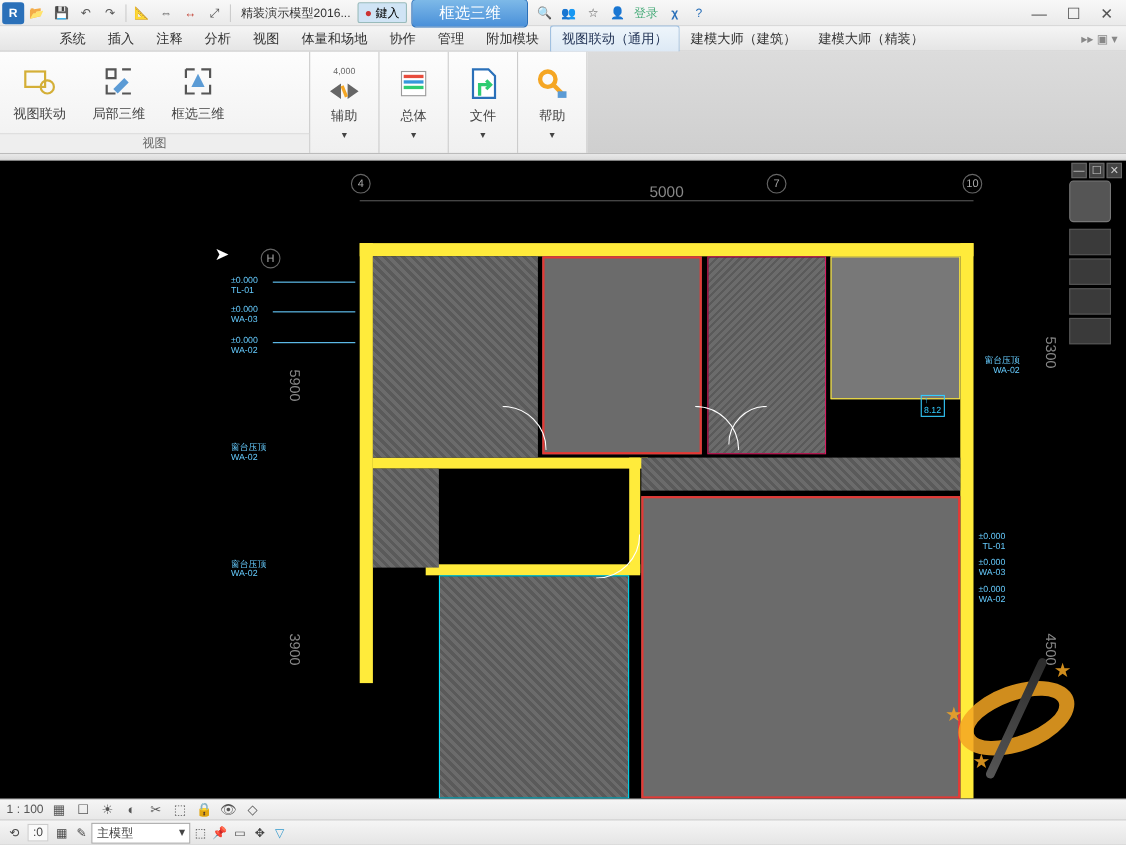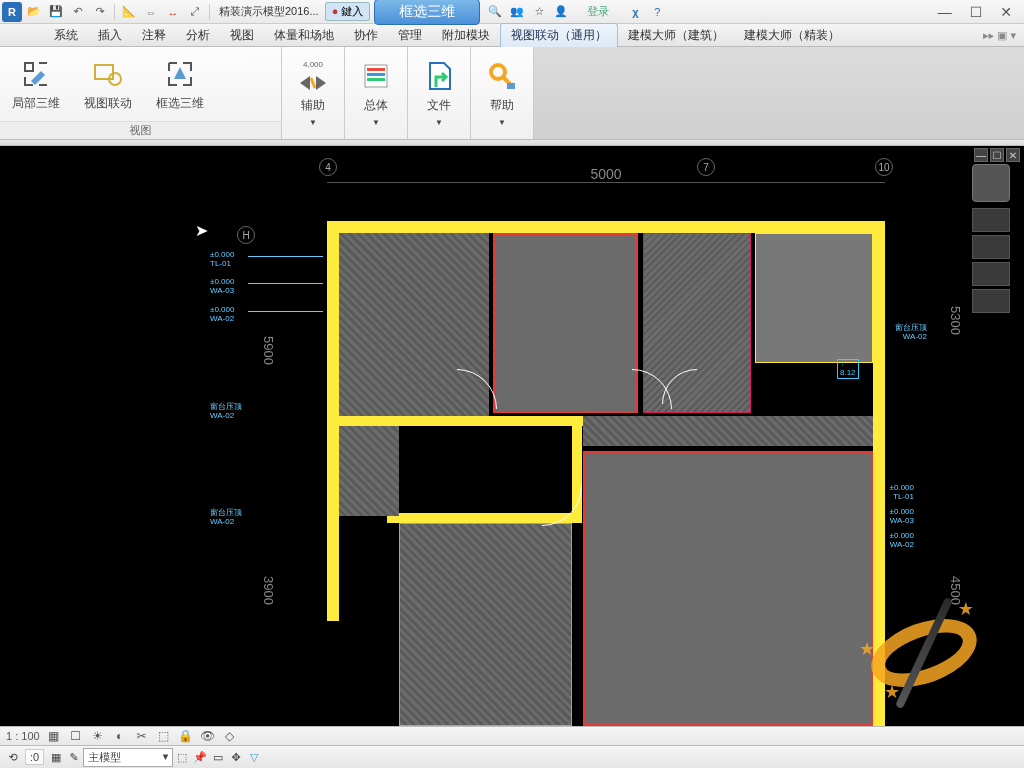--- a/index.html
+++ b/index.html
@@ -6,21 +6,21 @@
 body { width: 1024px; height: 768px; overflow: hidden; background: #fff; }
 
 .titlebar { height: 24px; background: linear-gradient(#f8f8f8,#eaeaea); border-bottom: 1px solid #ccc; display: flex; align-items: center; font-size: 11px; }
 .titlebar .icon-btn { width: 20px; height: 20px; display: inline-flex; align-items: center; justify-content: center; margin: 0 1px; color: #555; cursor: pointer; }
 .titlebar .sep { width: 1px; height: 16px; background: #ccc; margin: 0 3px; }
 .titlebar .title-text { margin: 16px 6px; color: #333; }
 .titlebar .search-btn { background: #d0e4f5; border: 1px solid #9bb; padding: 1px 6px; font-size: 11px; border-radius: 2px; }
 .titlebar .highlight-btn { background: linear-gradient(#7db9e8,#4a90d9); color: #fff; padding: 3px 24px; border-radius: 4px; font-size: 14px; margin: 0 4px; border: 1px solid #2a70b9; }
 .titlebar .win-controls { margin-left: auto; display: flex; gap: 18px; padding-right: 12px; }
 .titlebar .win-controls span { font-size: 14px; color: #555; cursor: pointer; }
-.titlebar .login { color: #4a7; margin: 0 15px; }
+.titlebar .login { color: #4a7; margin: 0 4px; }
 
 .menubar { height: 23px; background: linear-gradient(#f5f5f5,#e5e5e5); border-bottom: 1px solid #bbb; display: flex; align-items: center; font-size: 12px; padding-left: 44px; }
 .menubar .tab { padding: 3px 10px; color: #333; cursor: pointer; }
 .menubar .tab.active { background: linear-gradient(#eef5fb,#dde9f5); border: 1px solid #a0c0e0; border-bottom: none; border-radius: 3px 3px 0 0; color: #235; }
 .menubar .end-icons { margin-left: auto; padding-right: 8px; color: #888; font-size: 11px; }
 
 .ribbon { height: 93px; background: linear-gradient(#fdfdfd,#f0f0f0); border-bottom: 1px solid #bbb; display: flex; }
 .ribbon-group { border-right: 1px solid #ccc; display: flex; flex-direction: column; }
 .ribbon-btns { display: flex; flex: 1; }
 .ribbon-btn { width: 62px; display: flex; flex-direction: column; align-items: center; justify-content: center; gap: 4px; font-size: 12px; color: #444; cursor: pointer; }
@@ -117,34 +117,34 @@
   <span class="tab">建模大师（精装）</span>
   <span class="end-icons">▸▸ ▣ ▾</span>
 </div>
 
 <div class="ribbon">
   <div class="ribbon-group" style="width:282px">
     <div class="ribbon-btns">
       <div class="ribbon-btn" style="width:72px">
         <span class="icon">
             <svg class="r-icon" viewBox="0 0 34 34">
-              <path d="M6 6 L14 6 L14 14 L6 14 Z M20 6 L28 6 M20 28 L28 28 M6 20 L6 28 L14 28" fill="none" stroke="#555" stroke-width="2"></path>
-              <path d="M12 24 L22 14 L26 18 L16 28 Z" fill="#5b9bd5"></path>
-            </svg>
-          </span>
-        <span>局部三维</span>
+              <rect x="4" y="8" width="18" height="14" fill="none" stroke="#d4af37" stroke-width="2"></rect>
+              <circle cx="24" cy="22" r="6" fill="none" stroke="#d4af37" stroke-width="2"></circle>
+            </svg>
+          </span>
+        <span>视图联动</span>
       </div>
       <div class="ribbon-btn" style="width:72px">
         <span class="icon">
             <svg class="r-icon" viewBox="0 0 34 34">
-              <rect x="4" y="8" width="18" height="14" fill="none" stroke="#d4af37" stroke-width="2"></rect>
-              <circle cx="24" cy="22" r="6" fill="none" stroke="#d4af37" stroke-width="2"></circle>
-            </svg>
-          </span>
-        <span>视图联动</span>
+              <path d="M6 6 L14 6 L14 14 L6 14 Z M20 6 L28 6 M20 28 L28 28 M6 20 L6 28 L14 28" fill="none" stroke="#555" stroke-width="2"></path>
+              <path d="M12 24 L22 14 L26 18 L16 28 Z" fill="#5b9bd5"></path>
+            </svg>
+          </span>
+        <span>局部三维</span>
       </div>
       <div class="ribbon-btn" style="width:72px">
         <span class="icon">
             <svg class="r-icon" viewBox="0 0 34 34">
               <path d="M6 6 L14 6 M20 6 L28 6 L28 14 M28 20 L28 28 L20 28 M14 28 L6 28 L6 20 M6 14 L6 6" fill="none" stroke="#555" stroke-width="2"></path>
               <path d="M11 22 L17 10 L23 22 Z" fill="#5b9bd5"></path>
             </svg>
           </span>
         <span>框选三维</span>
       </div>

